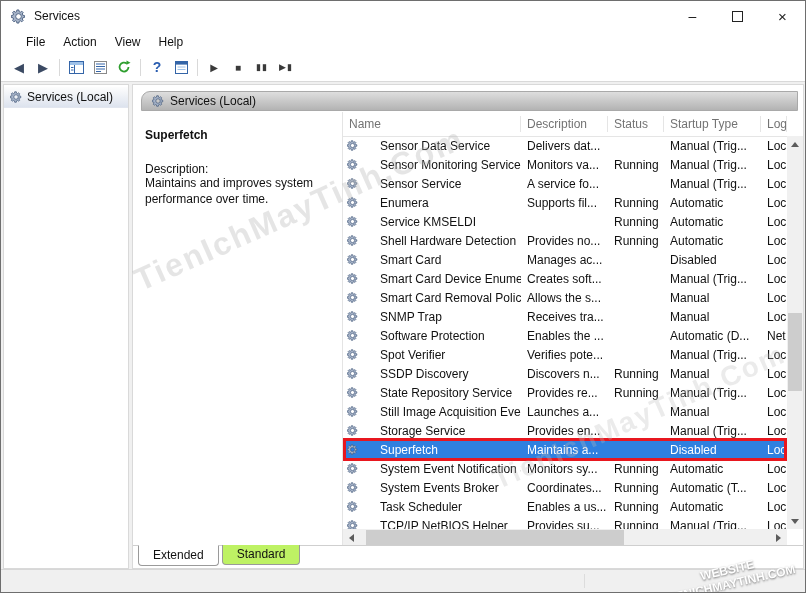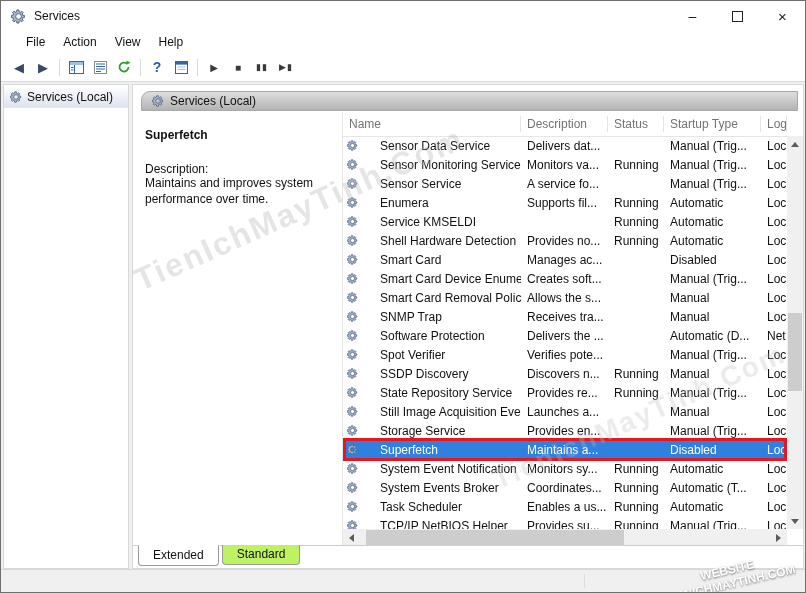--- a/index.html
+++ b/index.html
@@ -367,21 +367,21 @@
             <div class="trow">
 
     <span class="cell name-cell c-name">
       <span class="gear">
         <svg width="11" height="11" viewBox="0 0 24 24">
                     <path class="gear-path" fill-rule="evenodd" d="M12 7.5a4.5 4.5 0 1 0 0 9 4.5 4.5 0 0 0 0-9zM21.5 13.6v-3.2l-2.8-.5c-.2-.7-.4-1.3-.8-1.9l1.6-2.3-2.2-2.2-2.3 1.6c-.6-.4-1.2-.6-1.9-.8l-.5-2.8h-3.2l-.5 2.8c-.7.2-1.3.4-1.9.8L4.7 3.5 2.5 5.7l1.6 2.3c-.4.6-.6 1.2-.8 1.9l-2.8.5v3.2l2.8.5c.2.7.4 1.3.8 1.9l-1.6 2.3 2.2 2.2 2.3-1.6c.6.4 1.2.6 1.9.8l.5 2.8h3.2l.5-2.8c.7-.2 1.3-.4 1.9-.8l2.3 1.6 2.2-2.2-1.6-2.3c.4-.6.6-1.2.8-1.9l2.8-.5z"></path>
                   </svg>
       </span>
       <span>Software Protection</span>
     </span>
-    <span class="cell c-desc">Delivers the ...</span>
+    <span class="cell c-desc">Enables the ...</span>
     <span class="cell c-status"></span>
     <span class="cell c-startup">Automatic (D...</span>
     <span class="cell c-log">Net</span>
   </div>
             <div class="trow">
 
     <span class="cell name-cell c-name">
       <span class="gear">
         <svg width="11" height="11" viewBox="0 0 24 24">
                     <path class="gear-path" fill-rule="evenodd" d="M12 7.5a4.5 4.5 0 1 0 0 9 4.5 4.5 0 0 0 0-9zM21.5 13.6v-3.2l-2.8-.5c-.2-.7-.4-1.3-.8-1.9l1.6-2.3-2.2-2.2-2.3 1.6c-.6-.4-1.2-.6-1.9-.8l-.5-2.8h-3.2l-.5 2.8c-.7.2-1.3.4-1.9.8L4.7 3.5 2.5 5.7l1.6 2.3c-.4.6-.6 1.2-.8 1.9l-2.8.5v3.2l2.8.5c.2.7.4 1.3.8 1.9l-1.6 2.3 2.2 2.2 2.3-1.6c.6.4 1.2.6 1.9.8l.5 2.8h3.2l.5-2.8c.7-.2 1.3-.4 1.9-.8l2.3 1.6 2.2-2.2-1.6-2.3c.4-.6.6-1.2.8-1.9l2.8-.5z"></path>

